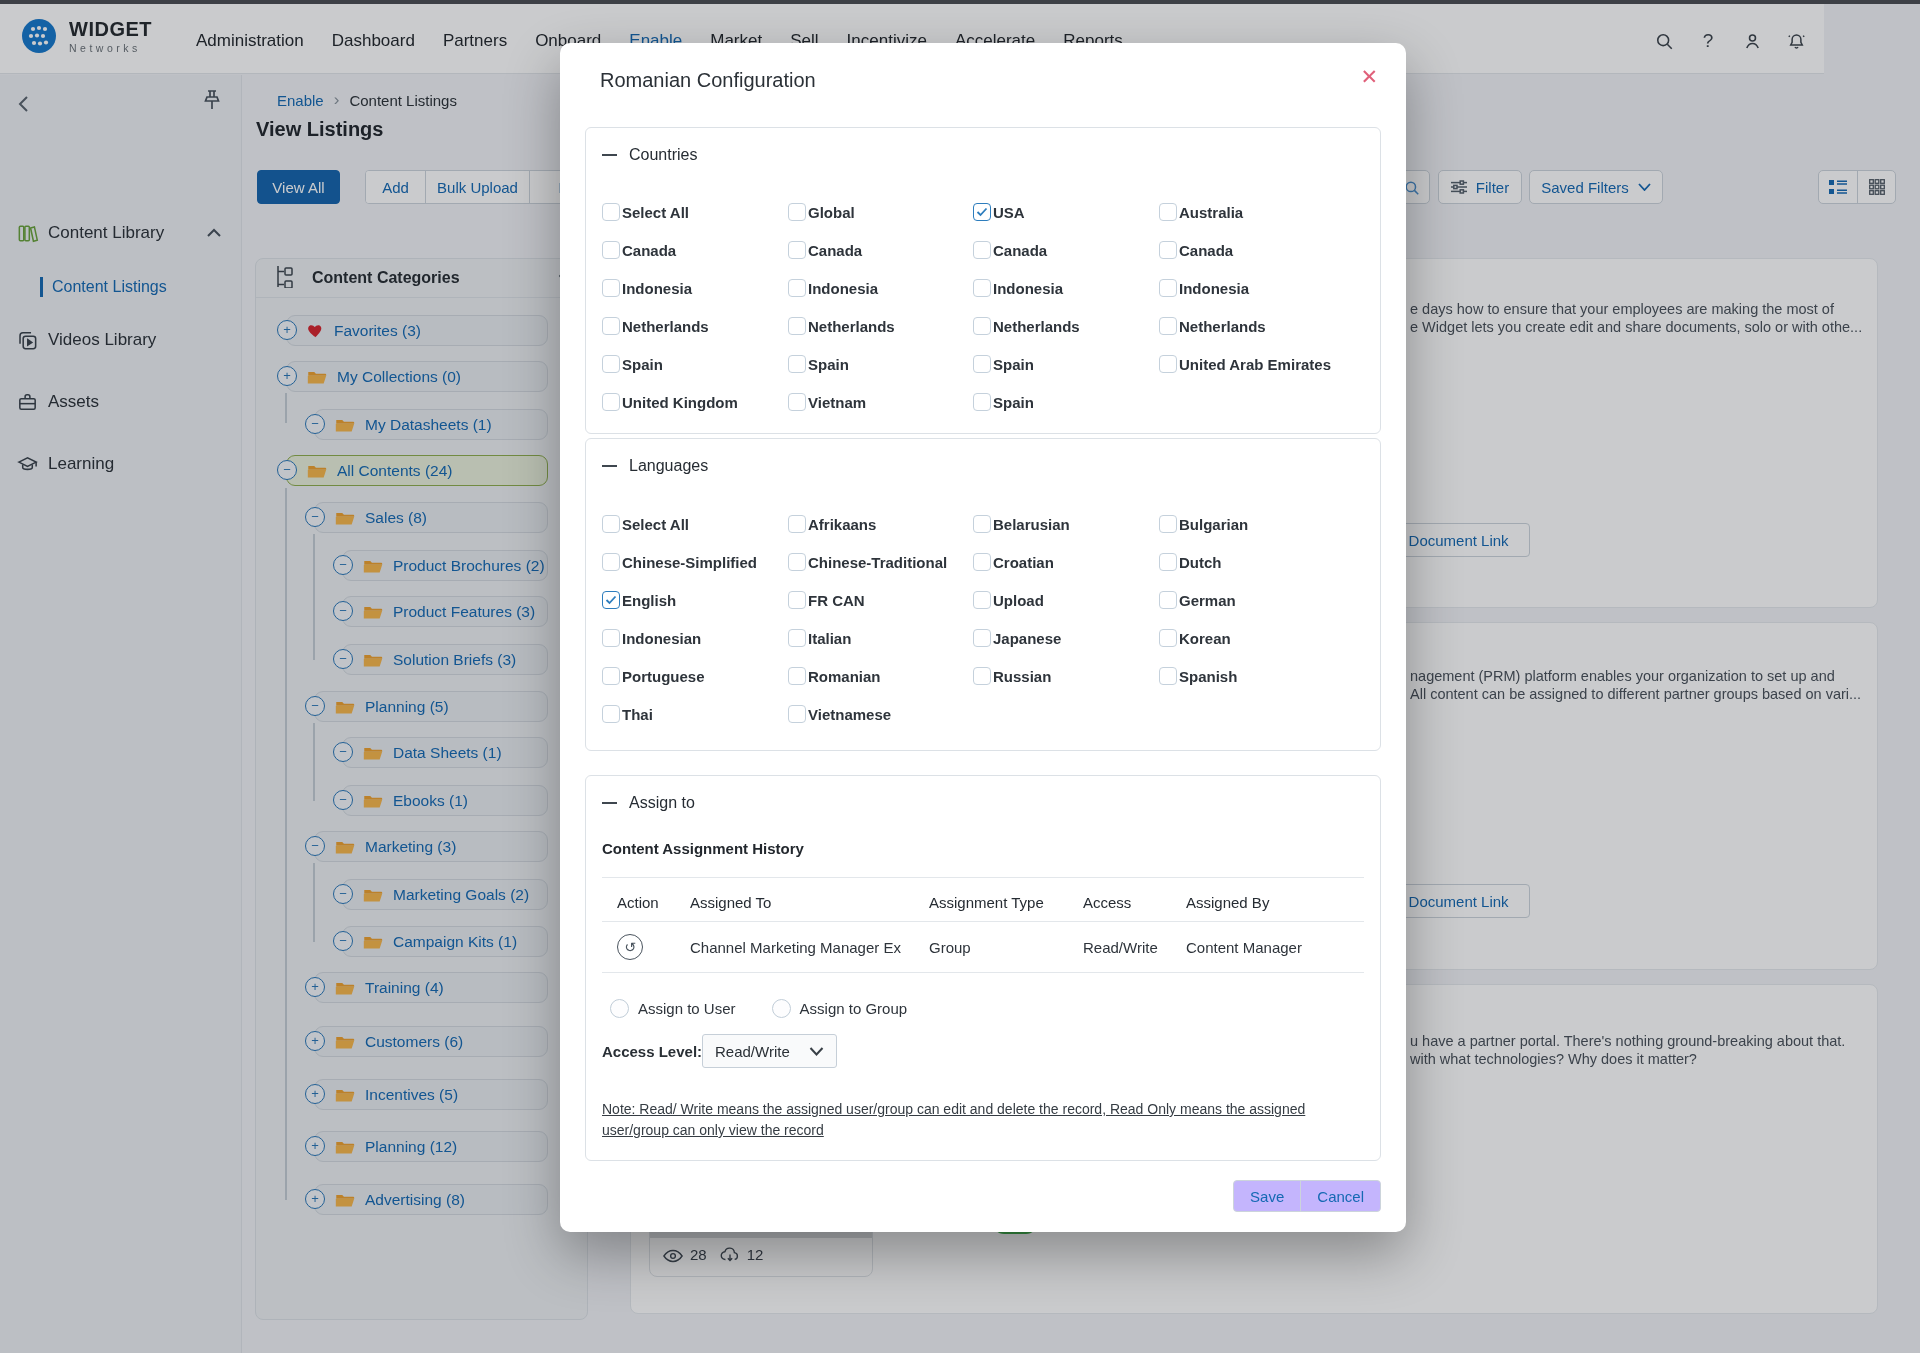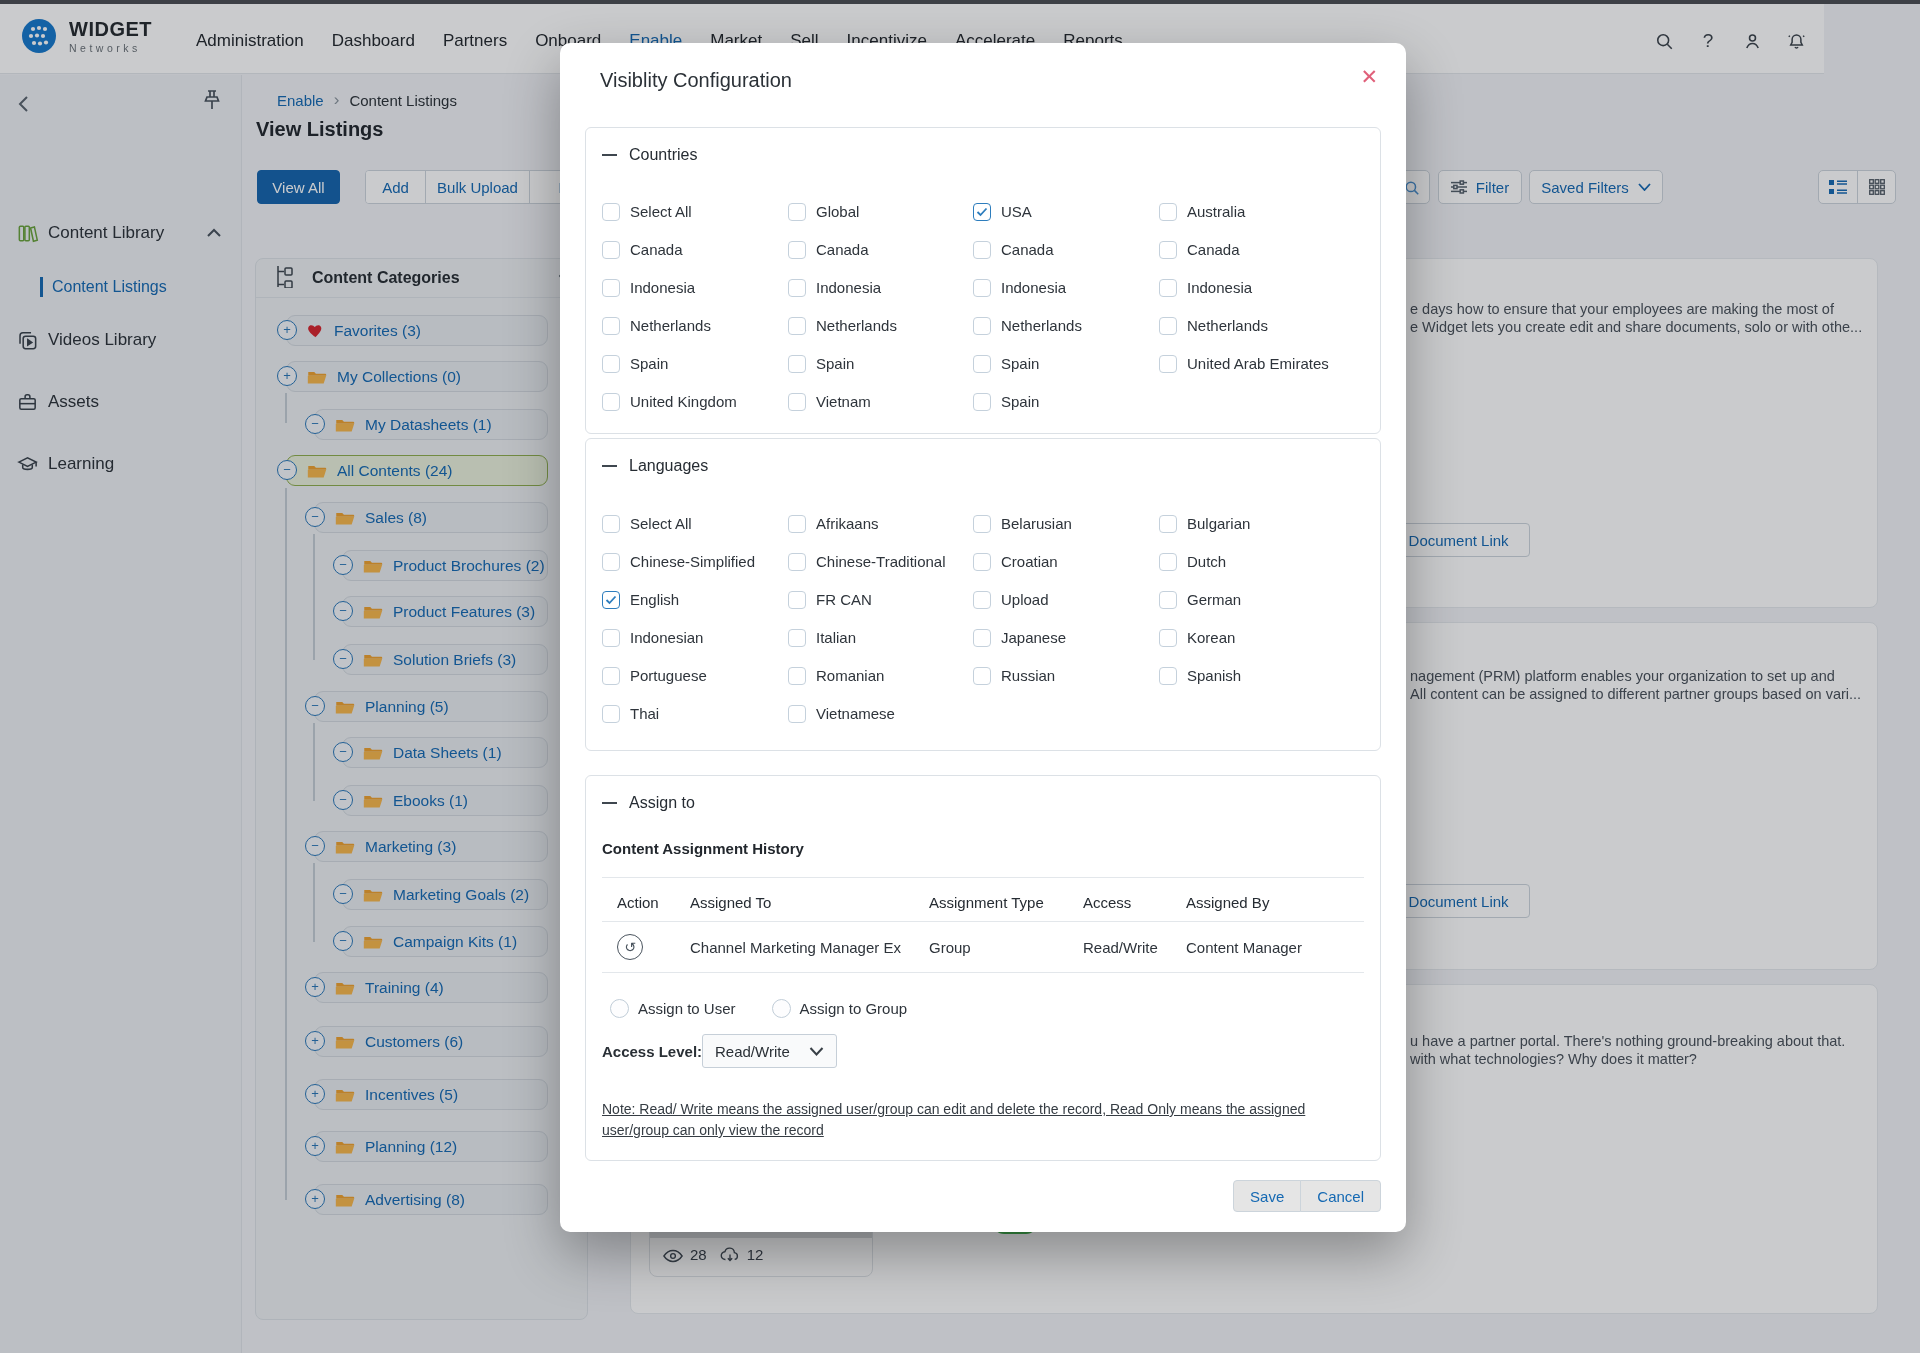--- a/index.html
+++ b/index.html
@@ -88,21 +88,21 @@
   .modal-close { position:absolute; right:28px; top:22px; font-size:21px; color:#e0607a; cursor:pointer; }
   .section { position:absolute; left:25px; width:796px; border:1px solid #dce1e6; border-radius:6px; background:#fff; }
   #sec-countries { top:84px; height:307px; }
   #sec-languages { top:395px; height:313px; }
   #sec-assign { top:732px; height:386px; }
   .sec-head { position:absolute; left:16px; top:18px; display:flex; align-items:center; gap:12px; cursor:pointer; }
   .sec-dash { width:15px; height:2px; background:#3f474f; }
   .sec-title { font-size:16px; font-weight:500; color:#262c33; }
   .cb-grid { position:absolute; left:16px; top:65px; right:10px; display:grid; grid-template-columns:186px 185px 186px 1fr; grid-auto-rows:38px; align-items:center; }
   #languages-grid { top:66px; }
-  .cb { display:flex; align-items:flex-start; gap:10px; cursor:pointer; }
+  .cb { display:flex; align-items:center; gap:2px; cursor:pointer;font-weight:bold; }
   .cb .box { width:18px; height:18px; border:1.5px solid #c5d1dc; border-radius:4px; background:#fff; flex:0 0 auto; display:flex; align-items:center; justify-content:center; }
   .cb .box svg { display:none; }
   .cb.checked .box { border-color:#2d7dbd; }
   .cb.checked .box svg { display:block; }
   .cb-text { font-size:15px; color:#2e343b; white-space:nowrap; }
 
   .hist-title { position:absolute; left:16px; top:64px; font-size:15px; font-weight:bold; color:#23282e; }
   .hline { position:absolute; left:16px; right:16px; height:1px; background:#e3e7eb; }
   .hist-grid { position:absolute; left:31px; right:30px; display:grid; grid-template-columns:73px 239px 154px 103px 1fr; align-items:center; font-size:15px; color:#262c33; }
   #history-head { top:108px; height:36px; }
@@ -112,21 +112,21 @@
   .radio-row { position:absolute; left:24px; top:223px; display:flex; align-items:center; gap:36px; }
   .radio-opt { display:flex; align-items:center; gap:9px; cursor:pointer; }
   .radio { width:19px; height:19px; border:1.5px solid #c1cdd8; border-radius:50%; background:#fdfdfe; flex:0 0 auto; }
   .radio-lbl { font-size:15px; color:#2e343b; }
   .access-row { position:absolute; left:16px; top:258px; height:34px; display:flex; align-items:center; }
   .access-lbl { font-size:15px; font-weight:600; color:#2a3036; }
   .select { position:absolute; left:100px; top:0; width:135px; height:34px; border:1px solid #c6cfd8; background:#f9fafb; border-radius:3px; display:flex; align-items:center; justify-content:space-between; padding:0 12px; cursor:pointer; }
   .select .val { font-size:15px; color:#2a3036; }
   .note { position:absolute; left:16px; right:22px; top:323px; font-size:14px; line-height:21px; color:#353c43;text-decoration:underline; }
   .modal-footer { position:absolute; right:25px; top:1137px; display:flex; }
-  .fbtn { height:32px; padding:8px 16px; background:#e5e5e5; border:1px solid #ccd4db; color:#1569b3; font-size:15px; display:flex; align-items:center; justify-content:center; cursor:pointer; }
+  .fbtn { height:32px; padding:8px 16px; background:#c4b5fd; border:1px solid #ccd4db; color:#1569b3; font-size:15px; display:flex; align-items:center; justify-content:center; cursor:pointer; }
   .fbtn:first-child { border-radius:4px 0 0 4px; }
   .fbtn:last-child { border-radius:0 4px 4px 0; margin-left:-1px; }
 </style>
 </head>
 <body>
 
 <div class="screen">
 
   <div class="topstrip"></div>
 
@@ -546,21 +546,21 @@
   <div class="fav-row">
     <span class="fav-lbl">Favorited</span>
     <span class="toggle">
         <span class="knob"></span>
       </span>
   </div>
 
   <div class="dim"></div>
 
   <div class="modal">
-    <div class="modal-title">Visiblity Configuration</div>
+    <div class="modal-title">Romanian Configuration</div>
     <div class="modal-close">✕</div>
 
     <div class="section" id="sec-countries">
       <div class="sec-head">
         <span class="sec-dash"></span>
         <span class="sec-title">Countries</span>
       </div>
       <div class="cb-grid" id="countries-grid">
           <label class="cb">
     <span class="box">

